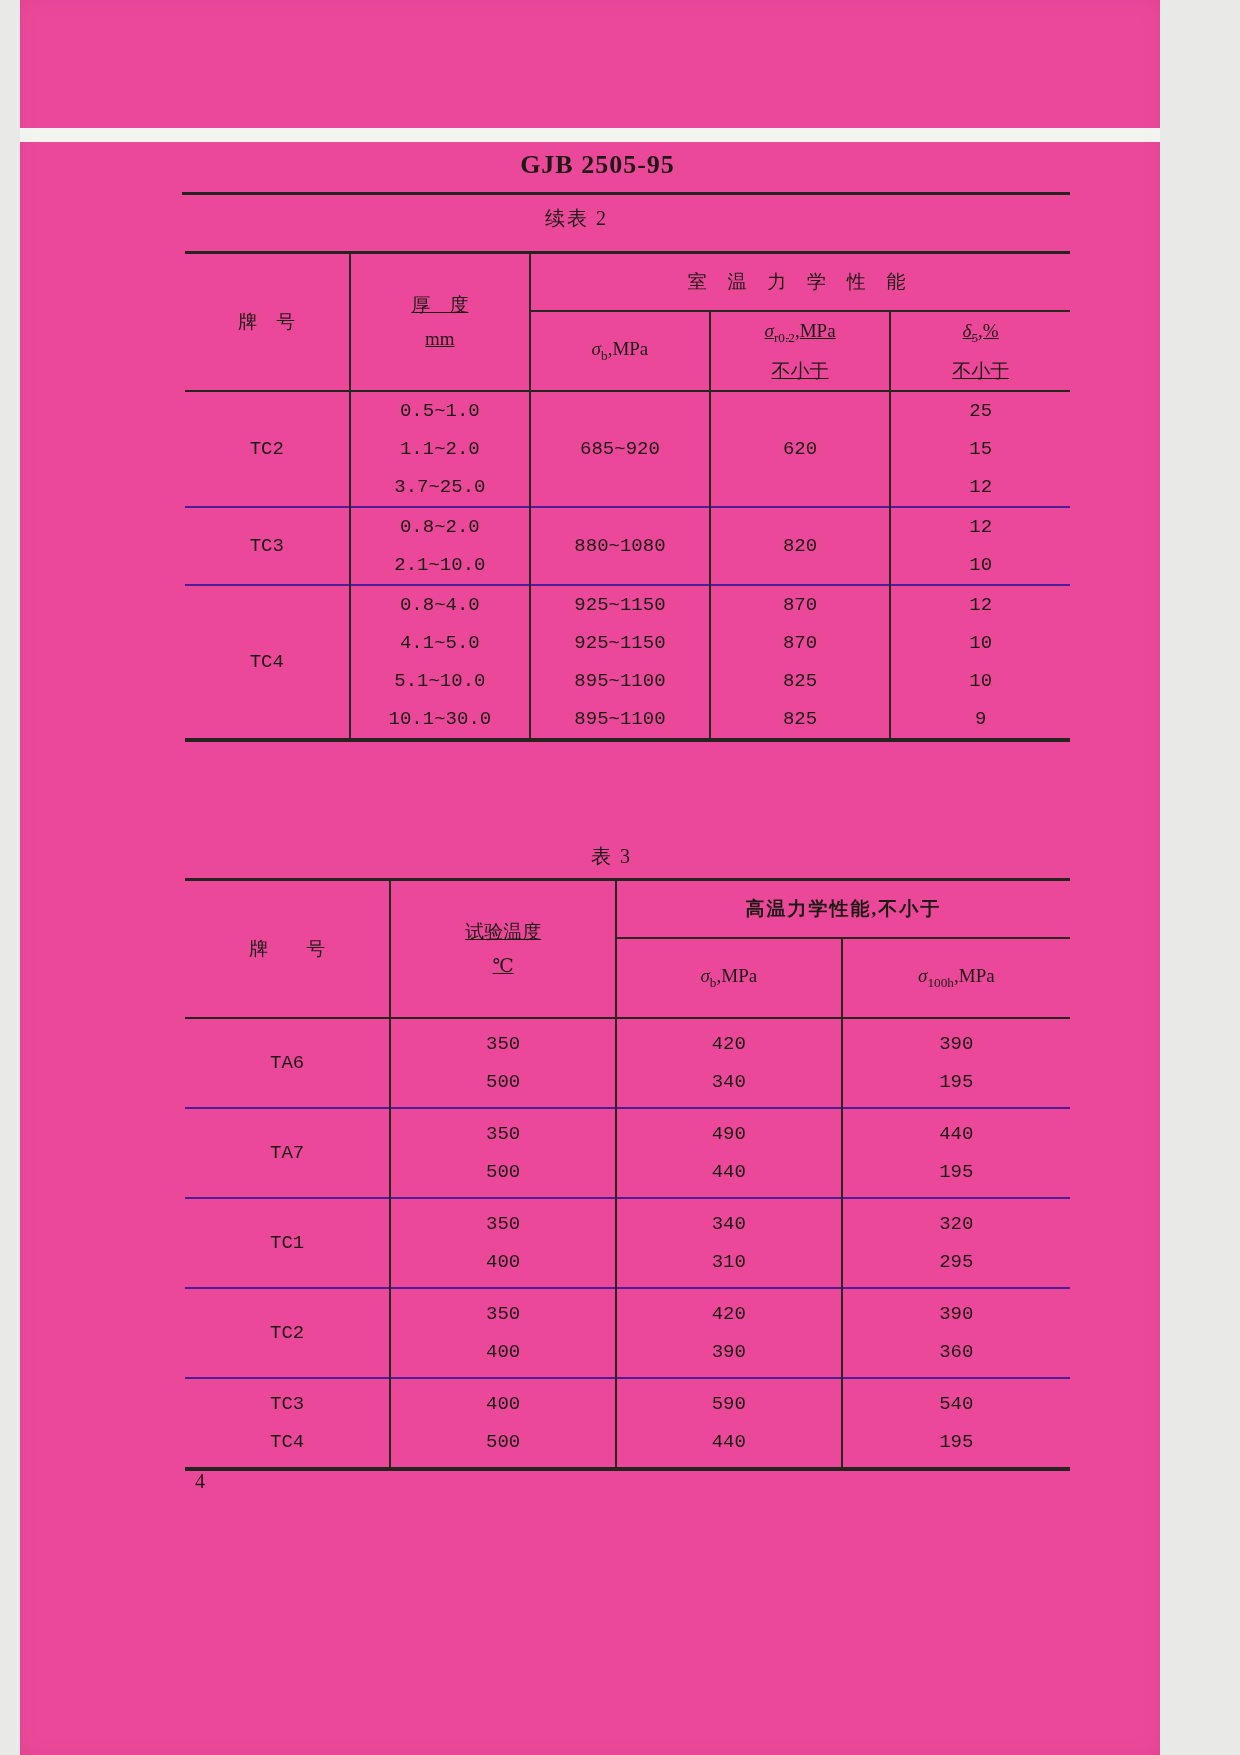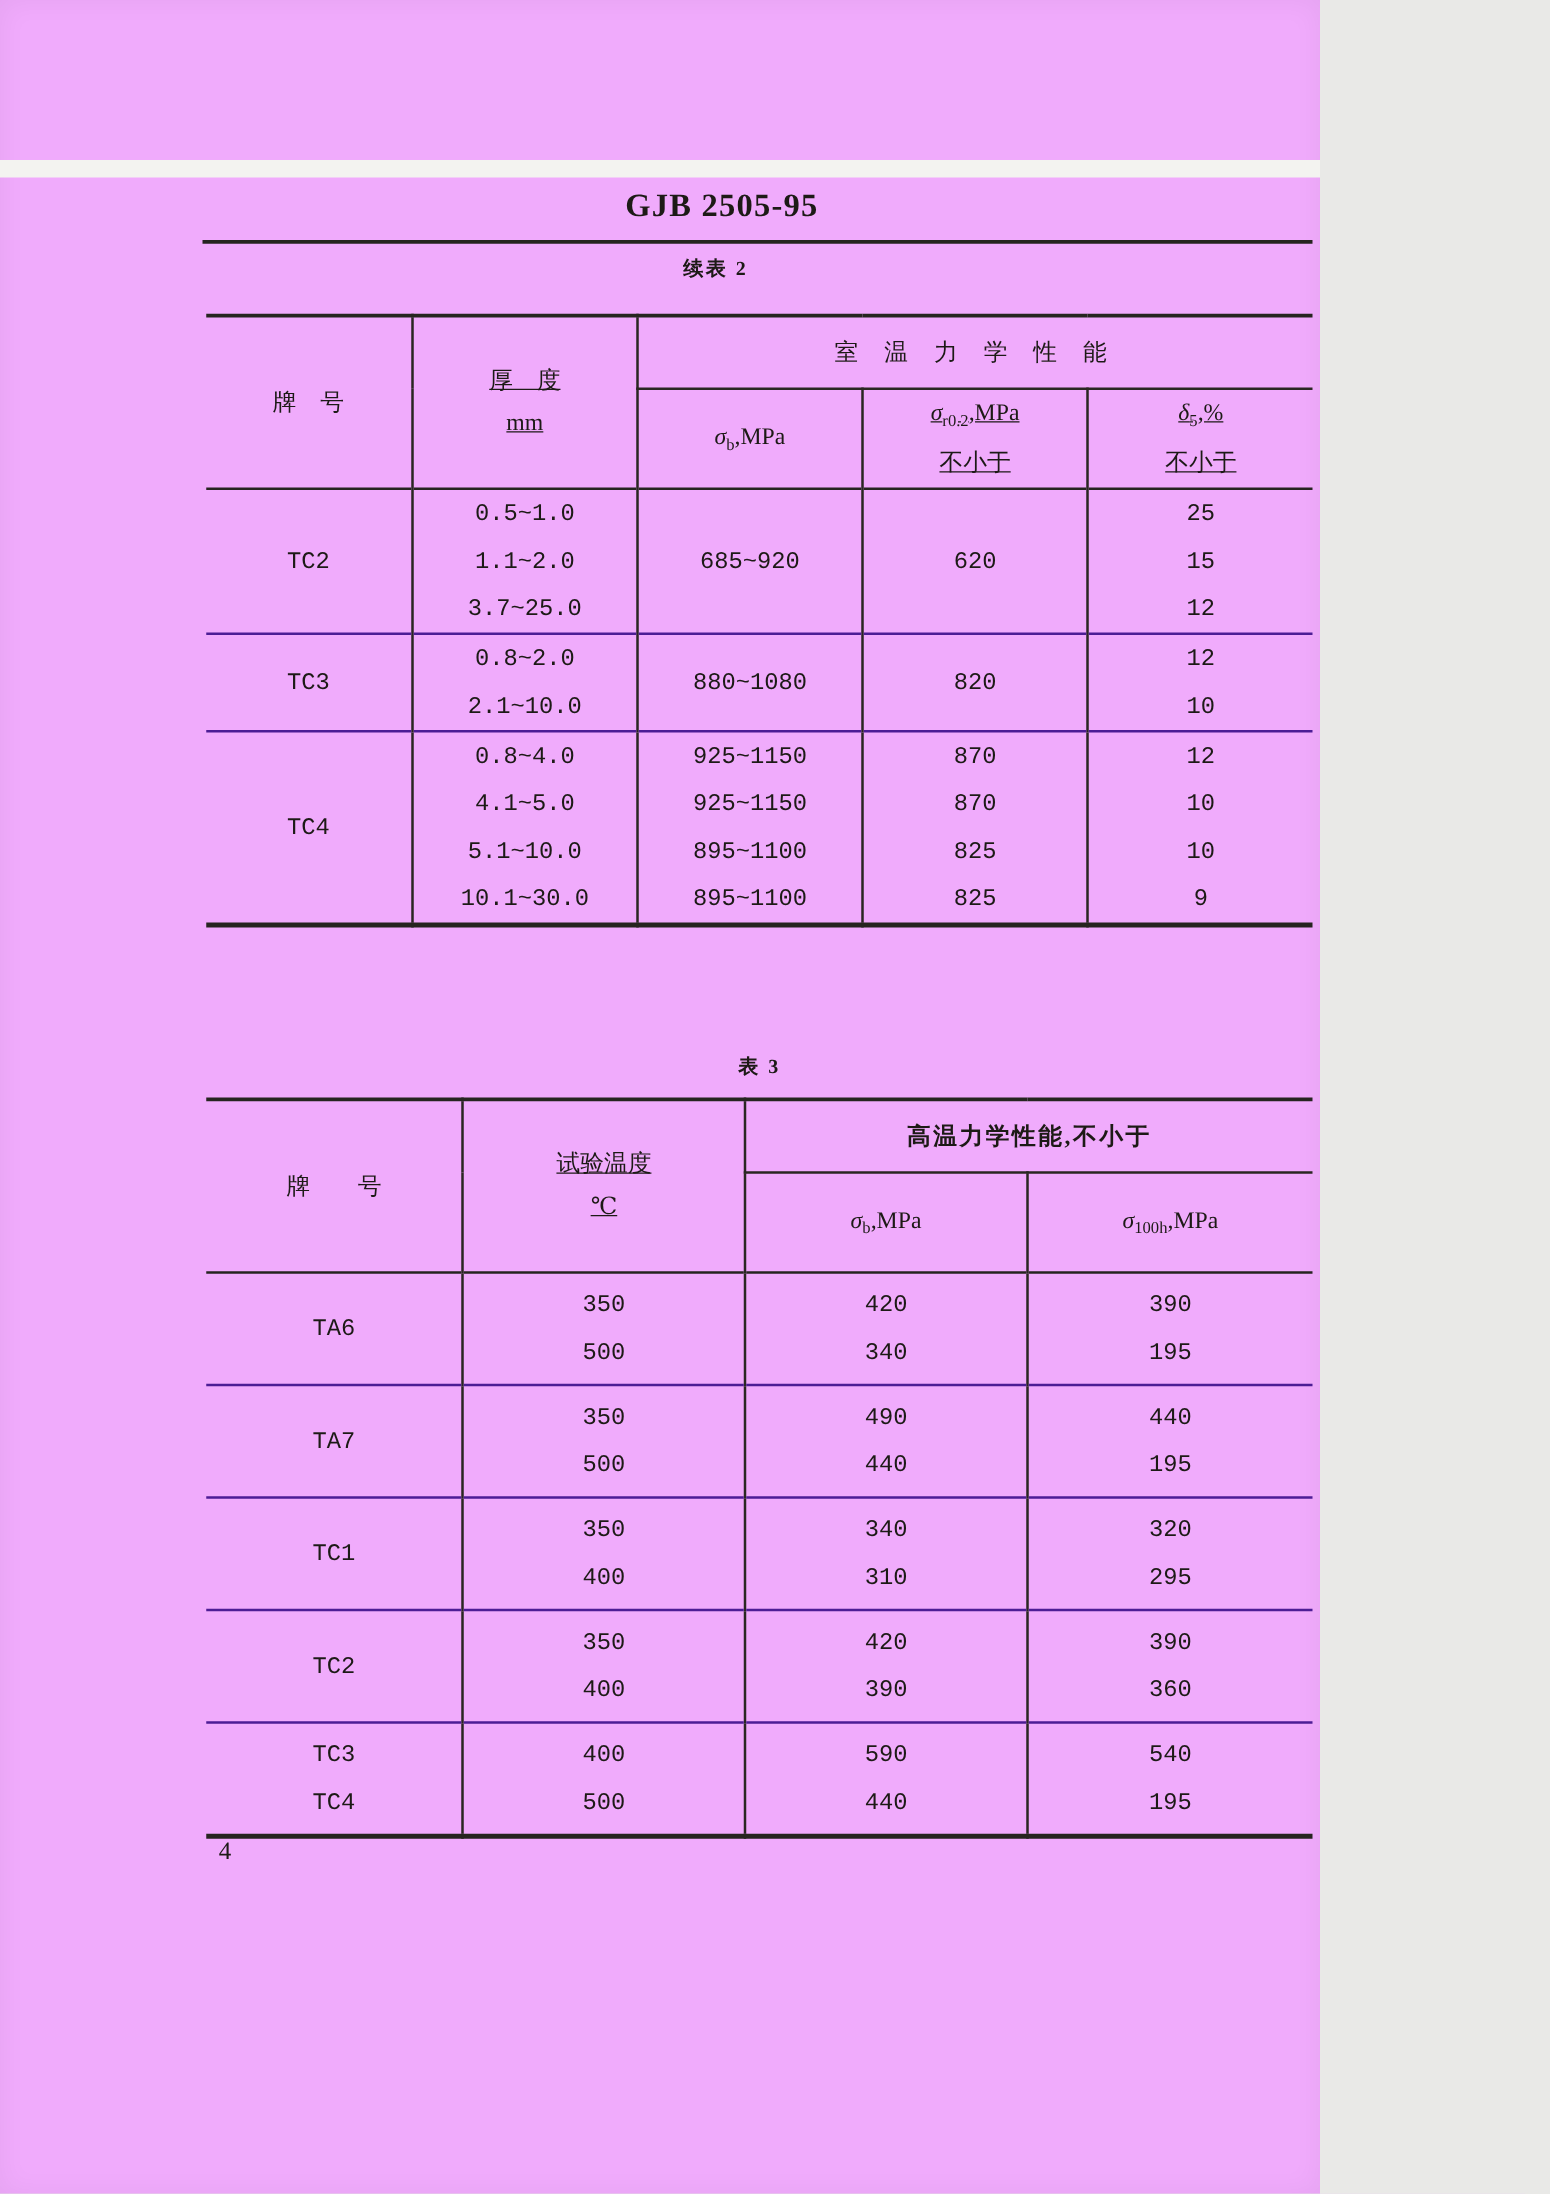--- a/index.html
+++ b/index.html
@@ -1,34 +1,35 @@
 <!DOCTYPE html>
 <html><head>
 <meta charset="utf-8">
 <style>
   html,body{margin:0;padding:0;background:#e9e9e7;}
   .page{
     position:relative;
-    width:1056px;height:1755px;
-    background:#f0abfc;
+    width:1140px;height:1755px;
+    background:#ec4899;
     font-family:"Liberation Serif","DejaVu Serif",serif;
     color:#1d1a16;
     overflow:hidden;
     box-shadow:inset 0 0 22px rgba(0,0,0,0.05);
+    margin-left:20px;
   }
   .scan-band{position:absolute;left:0;top:128px;width:1240px;height:14px;background:#f3f3f0;}
   .doc-title{
     position:absolute;left:165px;top:150px;width:885px;
     text-align:center;font-size:26px;font-weight:bold;letter-spacing:1px;
     transform:translateX(-30px);
   }
   .title-rule{position:absolute;left:162px;top:192px;width:888px;height:3px;background:#262420;}
   .tbl-caption{
-    position:absolute;left:165px;width:885px;text-align:center;
-    font-size:16px;font-weight:bold;letter-spacing:2px;
+    position:absolute;left:149px;width:885px;text-align:center;
+    font-size:20px;font-weight:normal;letter-spacing:2px;
   }
   .cap2{top:205px;transform:translateX(-35px);}
   .cap3{top:843px;}
 
   table.stdtbl{
     position:absolute;left:165px;width:885px;
     border-collapse:collapse;table-layout:fixed;
     border-top:3px solid #262420;
     border-bottom:4px solid #262420;
     font-size:19px;

